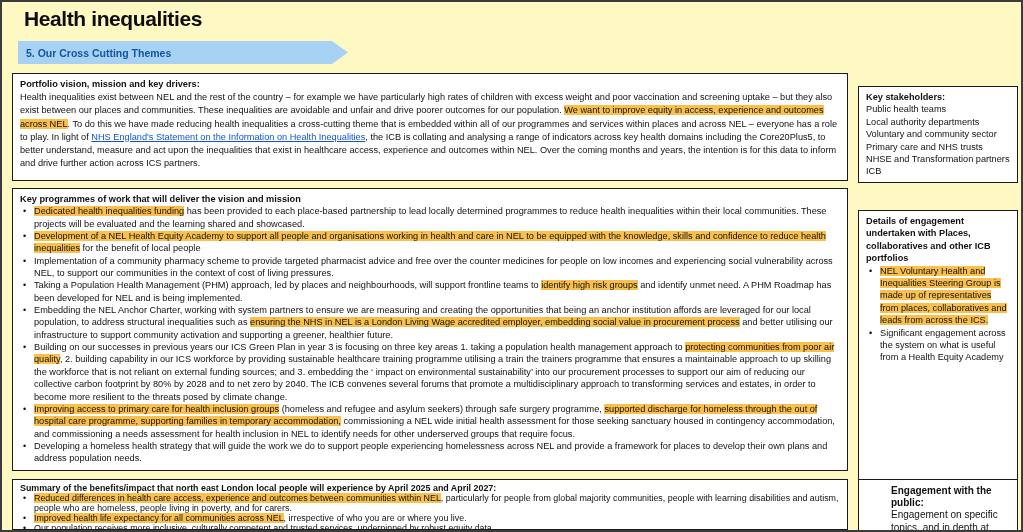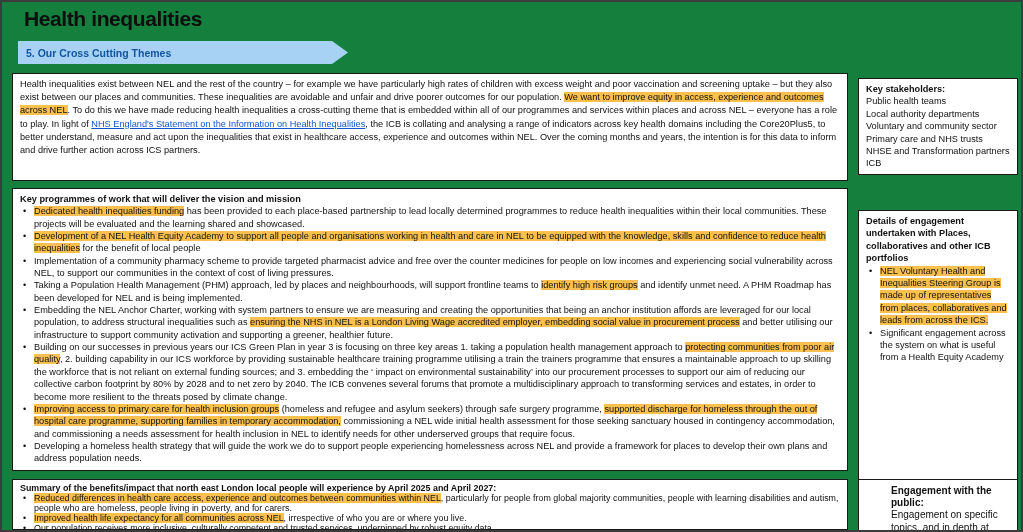--- a/index.html
+++ b/index.html
@@ -7,21 +7,21 @@
     --link:#1155CC;
     --banner-bg:#A8D2F4;
     --banner-text:#1255A0;
     --box-border:#1a1a1a;
     --frame:#3c3c3c;
   }
   *{box-sizing:border-box;margin:0;padding:0;}
   html,body{width:1023px;height:532px;}
   body{font-family:"Liberation Sans","DejaVu Sans",sans-serif;background:#888;}
   .slide{
-    position:relative;width:1023px;height:532px;background:#15803d;
+    position:relative;width:1023px;height:532px;background:#fef9c3;
     border:2px solid var(--frame);overflow:hidden;
   }
   .page-title{
     position:absolute;left:22px;top:5px;
     font-size:21px;font-weight:bold;color:#0d0d0d;letter-spacing:-0.4px;
   }
   .banner{
     position:absolute;left:16px;top:39px;width:330px;height:23px;
     background:var(--banner-bg);
     clip-path:polygon(0 0,calc(100% - 16px) 0,100% 50%,calc(100% - 16px) 100%,0 100%);
@@ -31,41 +31,42 @@
     padding-left:8px;font-size:10.5px;font-weight:bold;color:var(--banner-text);
   }
   .box{
     position:absolute;background:#fff;border:1px solid var(--box-border);
     padding:4px 7px;overflow:hidden;color:#111;
   }
   .box-heading{font-weight:bold;}
   .vision-box{left:10px;top:71px;width:836px;height:108px;font-size:9.2px;line-height:13.2px;}
   .programmes-box{left:10px;top:186px;width:836px;height:283px;font-size:9.2px;line-height:12.35px;}
   .summary-box{left:10px;top:477px;width:836px;height:51px;font-size:8.9px;line-height:10.1px;padding-top:3px;}
-  .stakeholders-box{left:856px;top:76px;width:160px;height:97px;font-size:9.2px;line-height:12.4px;}
+  .stakeholders-box{left:856px;top:84px;width:160px;height:97px;font-size:9.2px;line-height:12.4px;}
   .engagement-box{left:856px;top:208px;width:160px;height:280px;font-size:9.2px;line-height:12.4px;}
   .public-box{left:856px;top:477px;width:160px;height:65px;font-size:10px;line-height:12.2px;padding-top:5px;padding-left:32px;}
   ul{list-style:none;}
   li{position:relative;padding-left:14px;}
   li::before{content:"\2022";position:absolute;left:3px;top:0;}
   .hl{background:var(--highlight);}
   a.link{color:var(--link);text-decoration:underline;cursor:pointer;}
 </style>
 </head>
 <body>
 
 <div class="slide">
 
   <h1 class="page-title">Health inequalities</h1>
 
   <div class="banner">
     <span>5. Our Cross Cutting Themes</span>
   </div>
 
   <div class="box vision-box">
+    <div class="box-heading">Portfolio vision, mission and key drivers:</div>
     <p class="runs"><span>Health inequalities exist between NEL and the rest of the country – for example we have particularly high rates of children with excess weight and poor vaccination and screening uptake – but they also exist between our places and communities.  These inequalities are avoidable and unfair and drive poorer outcomes for our population. </span><span class="hl">We want to improve equity in access, experience and outcomes across NEL</span><span>. To do this we have made reducing health inequalities a cross-cutting theme that is embedded within all of our programmes and services within places and across NEL – everyone has a role to play. In light of </span><a class="link" href="#">NHS England's Statement on the Information on Health Inequalities</a><span>, the ICB is collating and analysing a range of indicators across key health domains including the Core20Plus5, to better understand, measure and act upon the inequalities that exist in healthcare access, experience and outcomes within NEL. Over the coming months and years, the intention is for this data to inform and drive further action across ICS partners.</span></p>
   </div>
 
   <div class="box programmes-box">
     <div class="box-heading">Key programmes of work that will deliver the vision and mission</div>
     <ul>
         <li><span class="hl">Dedicated health inequalities funding</span><span> has been provided to each place-based partnership to lead locally determined programmes to reduce health inequalities within their local communities. These projects will be evaluated and the learning shared and showcased.</span></li>
         <li><span class="hl">Development of a NEL Health Equity Academy to support all people and organisations working in health and care in NEL to be equipped with the knowledge, skills and confidence to reduce health inequalities</span><span> for the benefit of local people</span></li>
         <li><span>Implementation of a community pharmacy scheme to provide targeted pharmacist advice and free over the counter medicines for people on low incomes and experiencing social vulnerability across NEL, to support our communities in the context of cost of living pressures.</span></li>
         <li><span>Taking a Population Health Management (PHM) approach, led by places and neighbourhoods, will support frontline teams to </span><span class="hl">identify high risk groups</span><span> and identify unmet need. A PHM Roadmap has been developed for NEL and is being implemented.</span></li>

